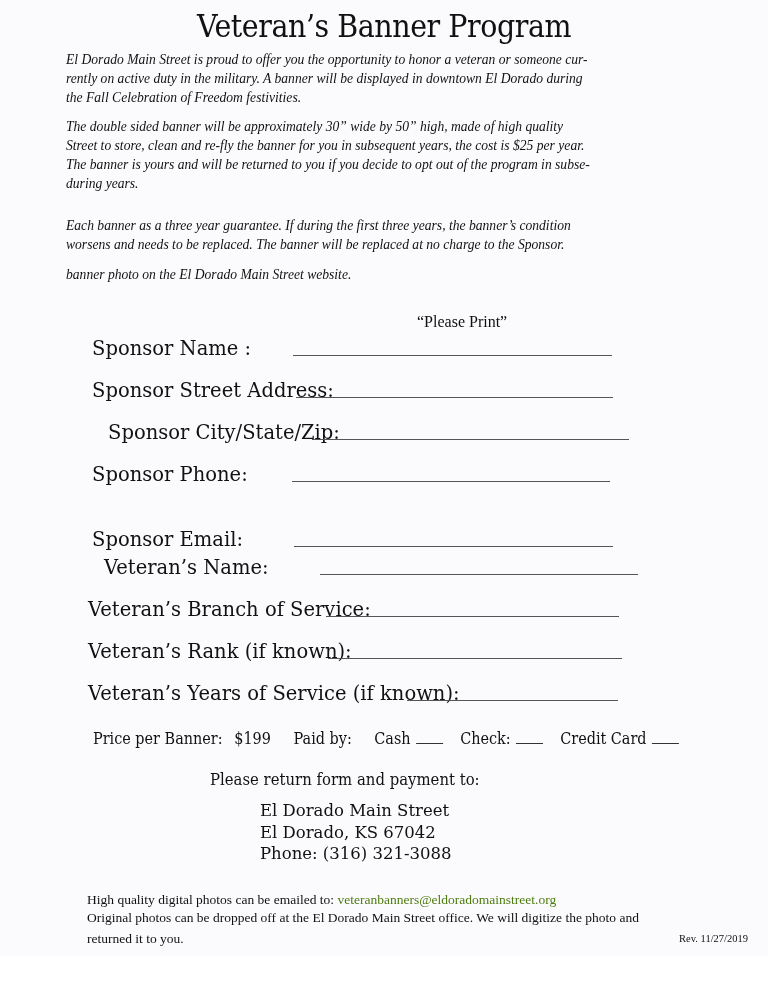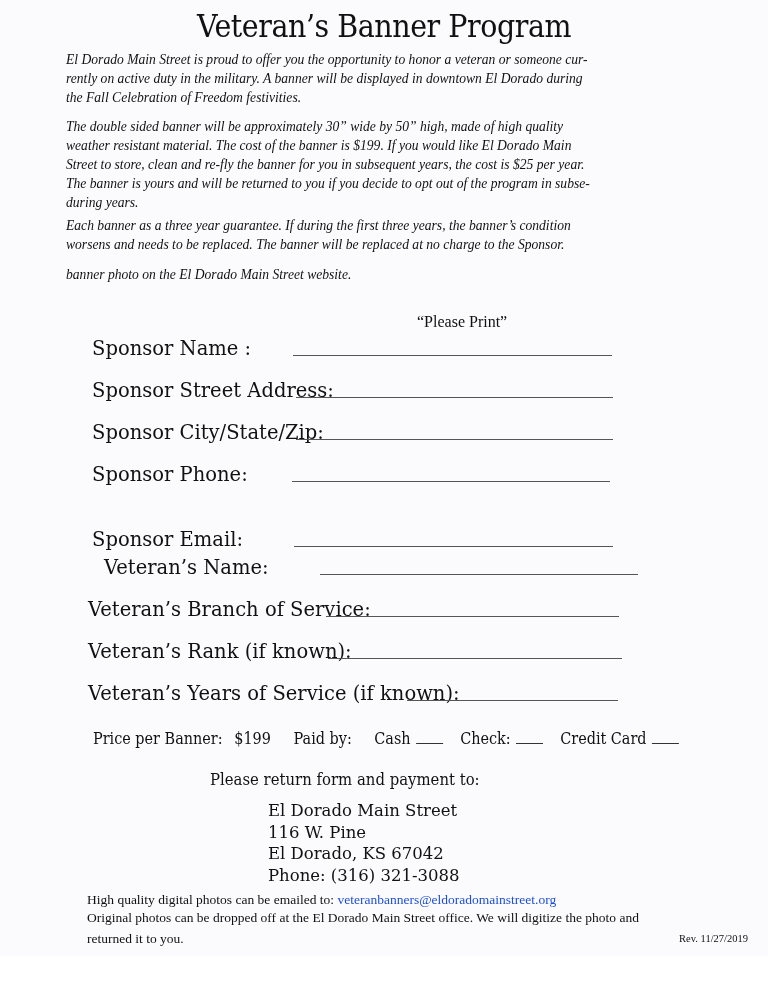--- a/index.html
+++ b/index.html
@@ -38,45 +38,44 @@
     transform: scaleX(0.9); transform-origin: left;
   }
   .payment .item { display: inline-block; }
   .payment .uline { display: inline-block; width: 30px; border-bottom: 1.5px solid #333; height: 16px; margin-left: 6px; vertical-align: baseline; }
   .return-label {
     position: absolute; left: 210px; top: 768px; font-family: "DejaVu Serif", serif;
     font-size: 16px; line-height: 24px; transform: scaleX(0.93); transform-origin: left; white-space: nowrap;
   }
   .address {
     position: absolute; left: 260px; top: 800px; font-family: "DejaVu Serif", serif;
-    font-size: 16.5px; line-height: 21.5px; margin-left: 8px;
+    font-size: 16.5px; line-height: 21.5px;
   }
   .address span { display: block; white-space: nowrap; }
   .footer {
     position: absolute; left: 87px; width: 670px; font-size: 13.5px; line-height: 19px;
   }
-  .email-link { color: #1d4ed8; text-decoration: none; }
+  .email-link { color: #4d7c0f; text-decoration: none; }
   .rev { position: absolute; right: 20px; top: 932px; font-size: 10.5px; line-height: 14px; }
 </style>
 </head>
 <body>
 
 <div class="page">
 
   <div class="title">Veteran’s Banner Program</div>
 
   <div class="para" style="top:50px">
     <span>El Dorado Main Street is proud to offer you the opportunity to honor a veteran or someone cur-</span>
     <span>rently on active duty in the military.  A banner will be displayed in downtown El Dorado  during</span>
     <span>the Fall Celebration of Freedom festivities.</span>
   </div>
 
   <div class="para" style="top:117px">
     <span>The double sided banner will be approximately 30” wide by 50” high, made of high quality</span>
-    <span>weather resistant material.  The cost of the banner is $199.  If you would like El Dorado Main</span>
     <span>Street to store, clean and re-fly the banner for you in subsequent years, the cost is $25 per year.</span>
     <span>The banner is yours and will be returned to you if you decide to opt out of the program in subse-</span>
     <span>during years.</span>
   </div>
 
   <div class="para" style="top:216px">
     <span>Each banner as a three year guarantee.  If during the first three years, the banner’s condition</span>
     <span>worsens and needs to be replaced.  The banner will be replaced at no charge to the Sponsor.</span>
   </div>
 
@@ -87,21 +86,21 @@
   <div class="please-print">“Please Print”</div>
 
   <div class="field" style="left:92px; top:337px; width:530px">
     <span class="lbl">Sponsor Name :</span>
     <span class="blank" style="left:201px; width:319px"></span>
   </div>
   <div class="field" style="left:92px; top:379px; width:530px">
     <span class="lbl">Sponsor Street Address:</span>
     <span class="blank" style="left:204px; width:317px"></span>
   </div>
-  <div class="field" style="left:92px; top:421px; width:530px">
+  <div class="field" style="left:108px; top:421px; width:530px">
     <span class="lbl">Sponsor City/State/Zip:</span>
     <span class="blank" style="left:204px; width:317px"></span>
   </div>
   <div class="field" style="left:92px; top:463px; width:530px">
     <span class="lbl">Sponsor Phone:</span>
     <span class="blank" style="left:200px; width:318px"></span>
   </div>
   <div class="field" style="left:92px; top:528px; width:530px">
     <span class="lbl">Sponsor Email:</span>
     <span class="blank" style="left:202px; width:319px"></span>
@@ -136,21 +135,20 @@
     </span>
     <span class="item" style="margin-left:14px">
       <span>Credit Card</span><span class="uline"></span>
     </span>
   </div>
 
   <div class="return-label">Please return form and payment to:</div>
 
   <div class="address">
     <span>El Dorado Main Street</span>
-    <span>116 W. Pine</span>
     <span>El Dorado, KS  67042</span>
     <span>Phone: (316) 321-3088</span>
   </div>
 
   <div class="footer" style="top:890px">
     <span>High quality digital photos can be emailed to: </span><a class="email-link">veteranbanners@eldoradomainstreet.org</a>
   </div>
   <div class="footer" style="top:908px; white-space:nowrap">Original photos can be dropped off at the El Dorado Main Street office.  We will digitize the photo and</div>
   <div class="footer" style="top:929px">returned it to you.</div>
 

